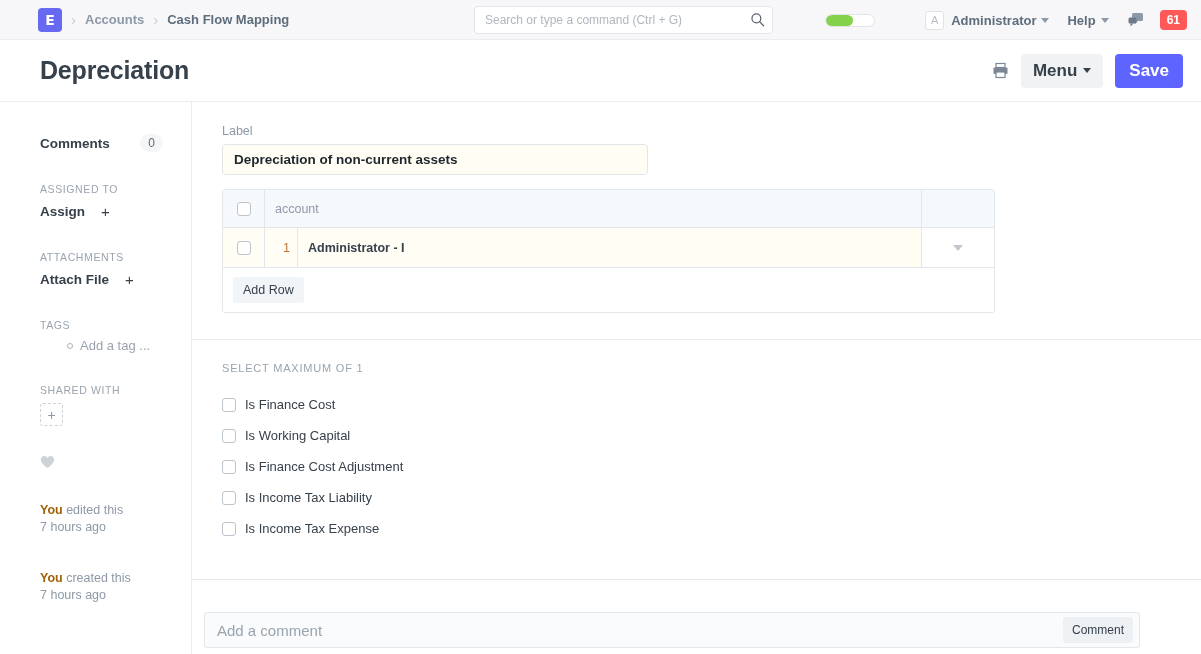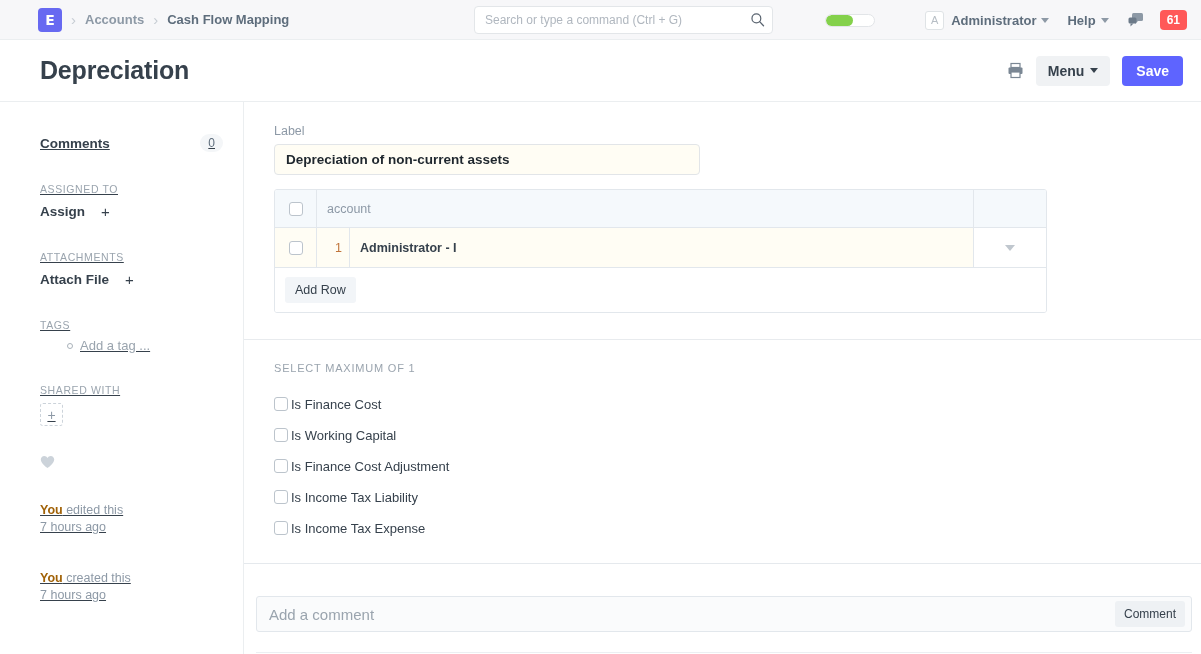--- a/index.html
+++ b/index.html
@@ -150,21 +150,21 @@
     letter-spacing: -0.2px;
   }
   .head-actions {
     margin-left: auto;
     display: flex;
     align-items: center;
     gap: 12px;
   }
   .print-icon { width: 17px; height: 17px; cursor: pointer; display:block; }
   .btn {
-    font-size: 14px;
+    font-size: 17px;
     border-radius: 4px;
     border: none;
     padding: 7px 12px;
     cursor: pointer;
     font-family: "Liberation Sans", sans-serif;
     display: flex; align-items: center; gap: 6px;
   }
   .btn-default {
     background: #f0f2f4;
     color: #36414c;
@@ -179,26 +179,25 @@
   .btn-default .caret { border-top-color: #36414c; }
 
   
   .body-wrap {
     display: flex;
     height: calc(654px - 40px - 62px);
   }
 
   
   .sidebar {
-    width: 244px;
+    width: 192px;
     flex: none;
     border-right: 1px solid #ebeef0;
-    padding: 32px 20px 0 40px;
+    padding: 32px 28px 0 40px;
     background: #fff;
-    text-decoration: underline;
   }
   .sb-row {
     display: flex;
     align-items: center;
     justify-content: space-between;
   }
   .sb-strong {
     font-size: 13.5px;
     font-weight: bold;
     color: #36414c;
@@ -394,24 +393,25 @@
 
   .sect-caption {
     font-size: 11px;
     letter-spacing: 0.8px;
     color: #9aa4ae;
     text-transform: uppercase;
     margin-bottom: 23px;
   }
   .check-item {
     display: flex;
-    gap: 3px;
+    align-items: center;
+    gap: 9px;
     margin-bottom: 16px;
   }
-  .check-item:last-child { margin-bottom: 1px; }
+  .check-item:last-child { margin-bottom: 17px; }
   .check-label {
     font-size: 13px;
     color: #36414c;
     cursor: pointer;
   }
 
   
   .comment-area { padding: 32px 30px 0 12px; }
   .comment-box {
     border: 1px solid #e2e7ec;

